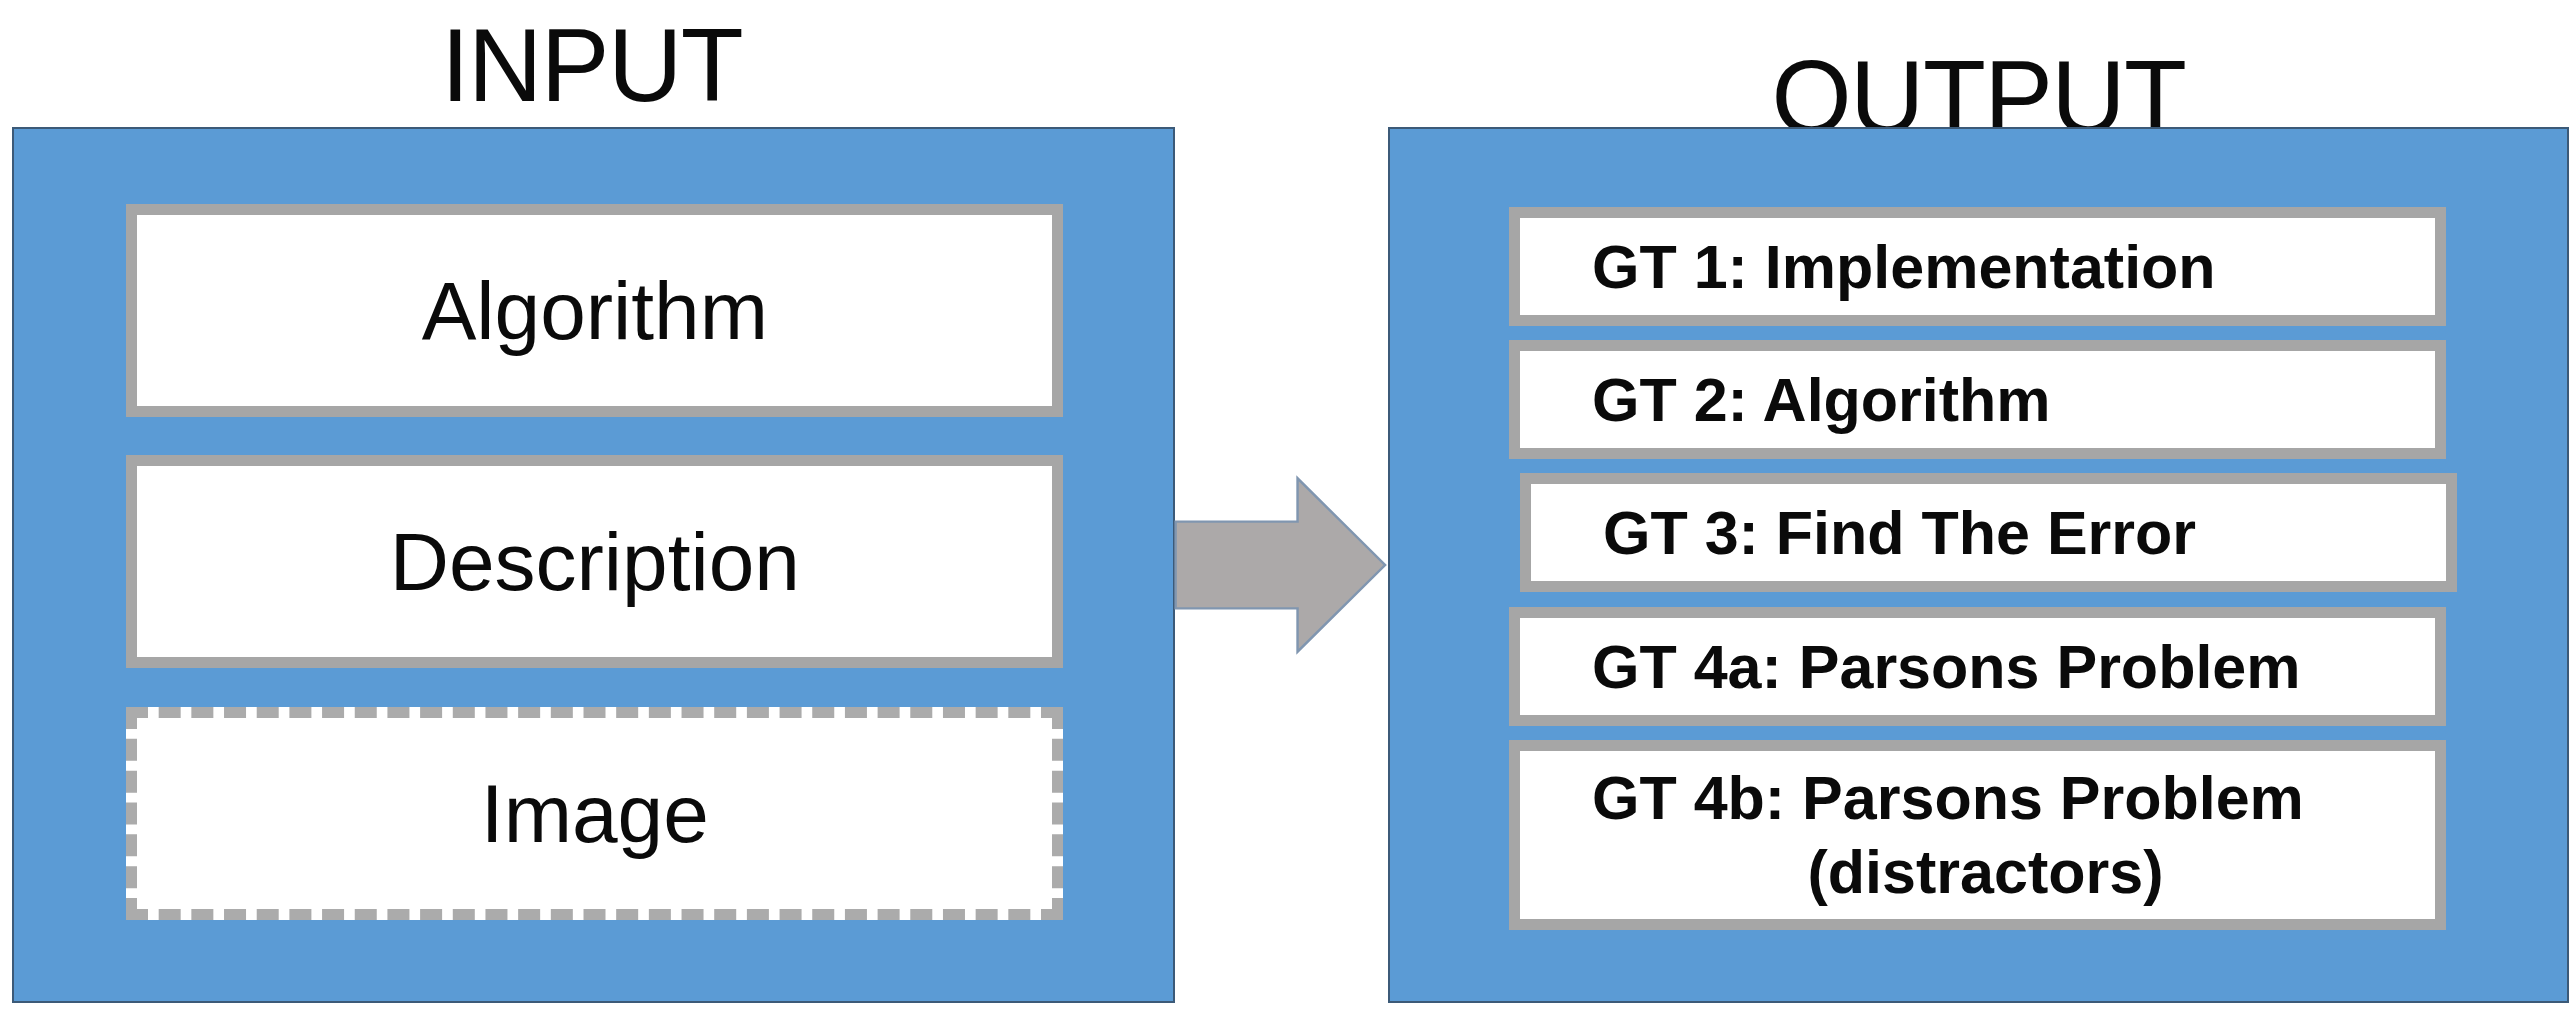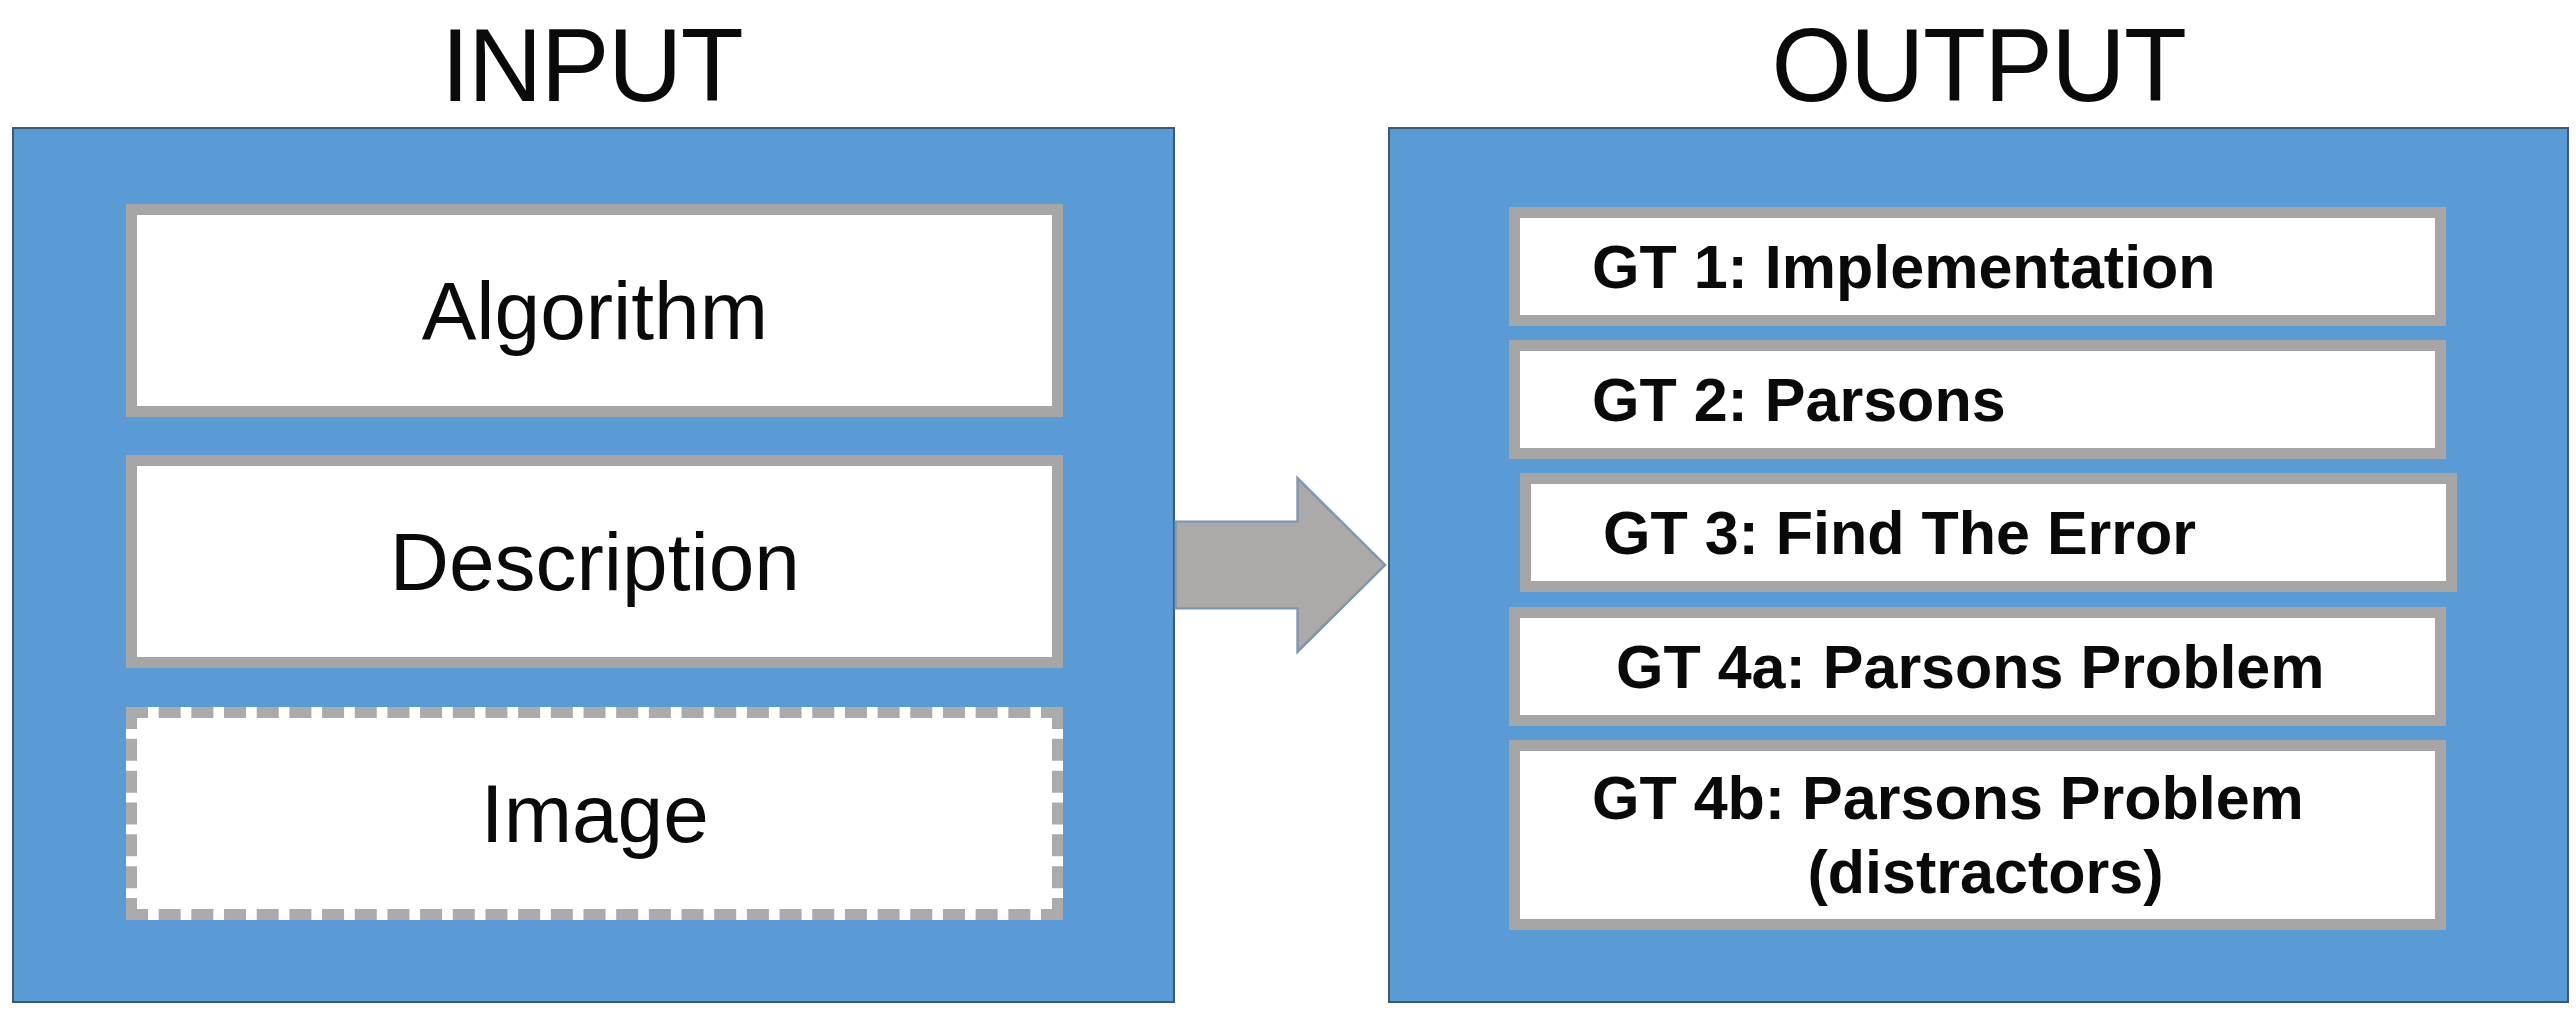--- a/index.html
+++ b/index.html
@@ -18,21 +18,21 @@
     position: absolute;
     top: 8.2px;
     text-align: center;
     font-size: 103px;
     line-height: 1.12;
     letter-spacing: -1.6px;
     color: #0a0a0a;
     white-space: nowrap;
   }
   .title-input  { left: 10px;   width: 1163px; }
-  .title-output { left: 1388px; width: 1181px; }
+  .title-output { left: 1388px; width: 1181px; margin-top: 32px; }
 
   
   .panel {
     position: absolute;
     top: 127px;
     height: 876px;
     background: #5B9BD5;
     border: 2.5px solid #3C5A78;
     box-sizing: border-box;
   }
@@ -69,21 +69,21 @@
     box-sizing: border-box;
     display: flex;
     align-items: center;
     font-size: 61px;
     color: #0a0a0a;
   }
   .gt-box .gt-label { padding-left: 72px; font-weight: bold; }
   .gt-0 { top: 78px; }
   .gt-1 { top: 211px; }
   .gt-2 { top: 344px; margin-left: 11px; }
-  .gt-3 { top: 478px; padding-left: 24px; }
+  .gt-3 { top: 478px; }
   .gt-4 {
     top: 611px;
     height: 190px;
     flex-direction: column;
     justify-content: center;
     align-items: stretch;
   }
   .gt-4 .gt-label  { display: block; line-height: 1.22; }
   .gt-4 .gt-line2  { display: block; line-height: 1.22; text-align: center; padding-left: 16px; }
 
@@ -119,21 +119,21 @@
 
   <svg class="arrow" viewBox="0 0 264 222" xmlns="http://www.w3.org/2000/svg">
     <polygon points="2,58 151,58 151,5 258,111 151,217 151,164 2,164" fill="#ACA9A9" stroke="#8096B0" stroke-width="3" stroke-linejoin="miter"></polygon>
   </svg>
 
   <div class="panel panel-output">
     <div class="gt-box gt-0">
       <span class="gt-label">GT 1: Implementation</span>
     </div>
     <div class="gt-box gt-1">
-      <span class="gt-label">GT 2: Parsons</span>
+      <span class="gt-label">GT 2: Algorithm</span>
     </div>
     <div class="gt-box gt-2">
       <span class="gt-label">GT 3: Find The Error</span>
     </div>
     <div class="gt-box gt-3">
       <span class="gt-label">GT 4a: Parsons Problem</span>
     </div>
     <div class="gt-box gt-4">
       <span class="gt-label">GT 4b: Parsons Problem</span>
       <span class="gt-label gt-line2">(distractors)</span>

